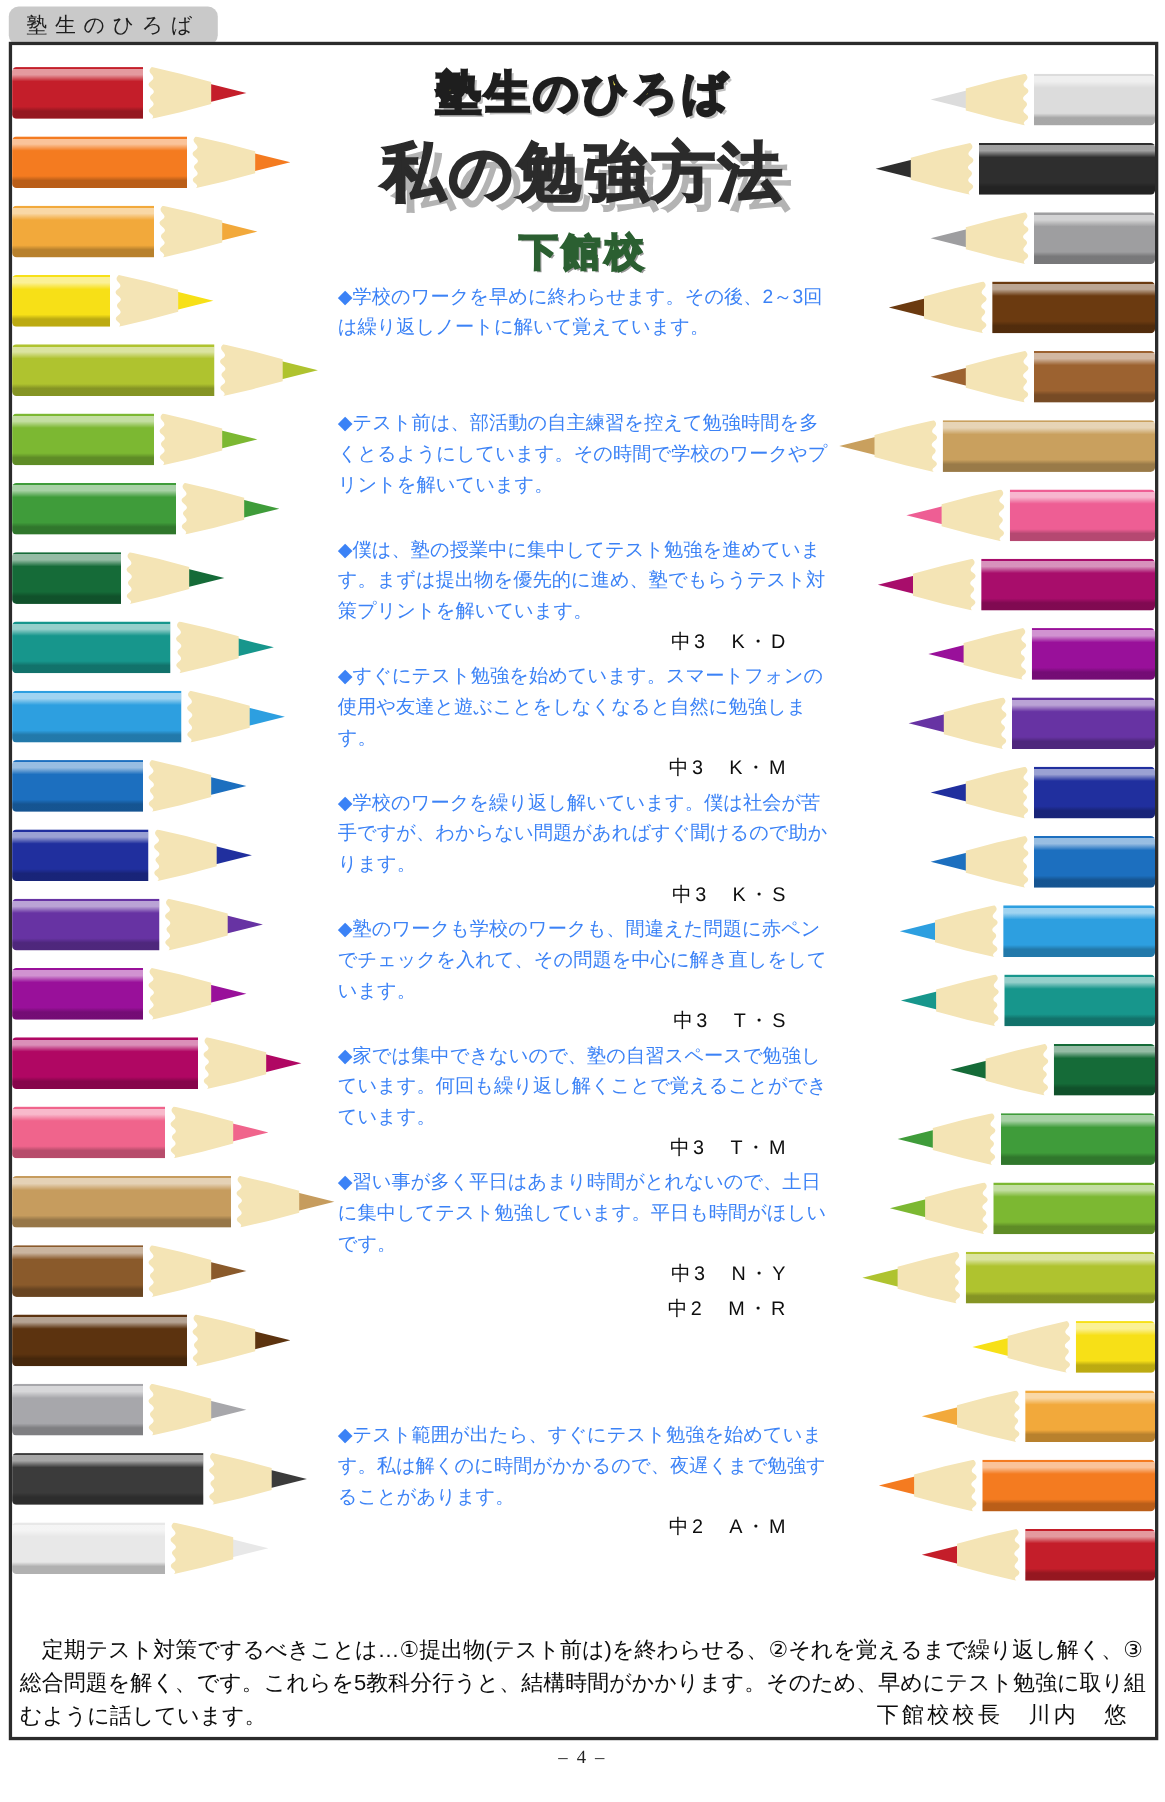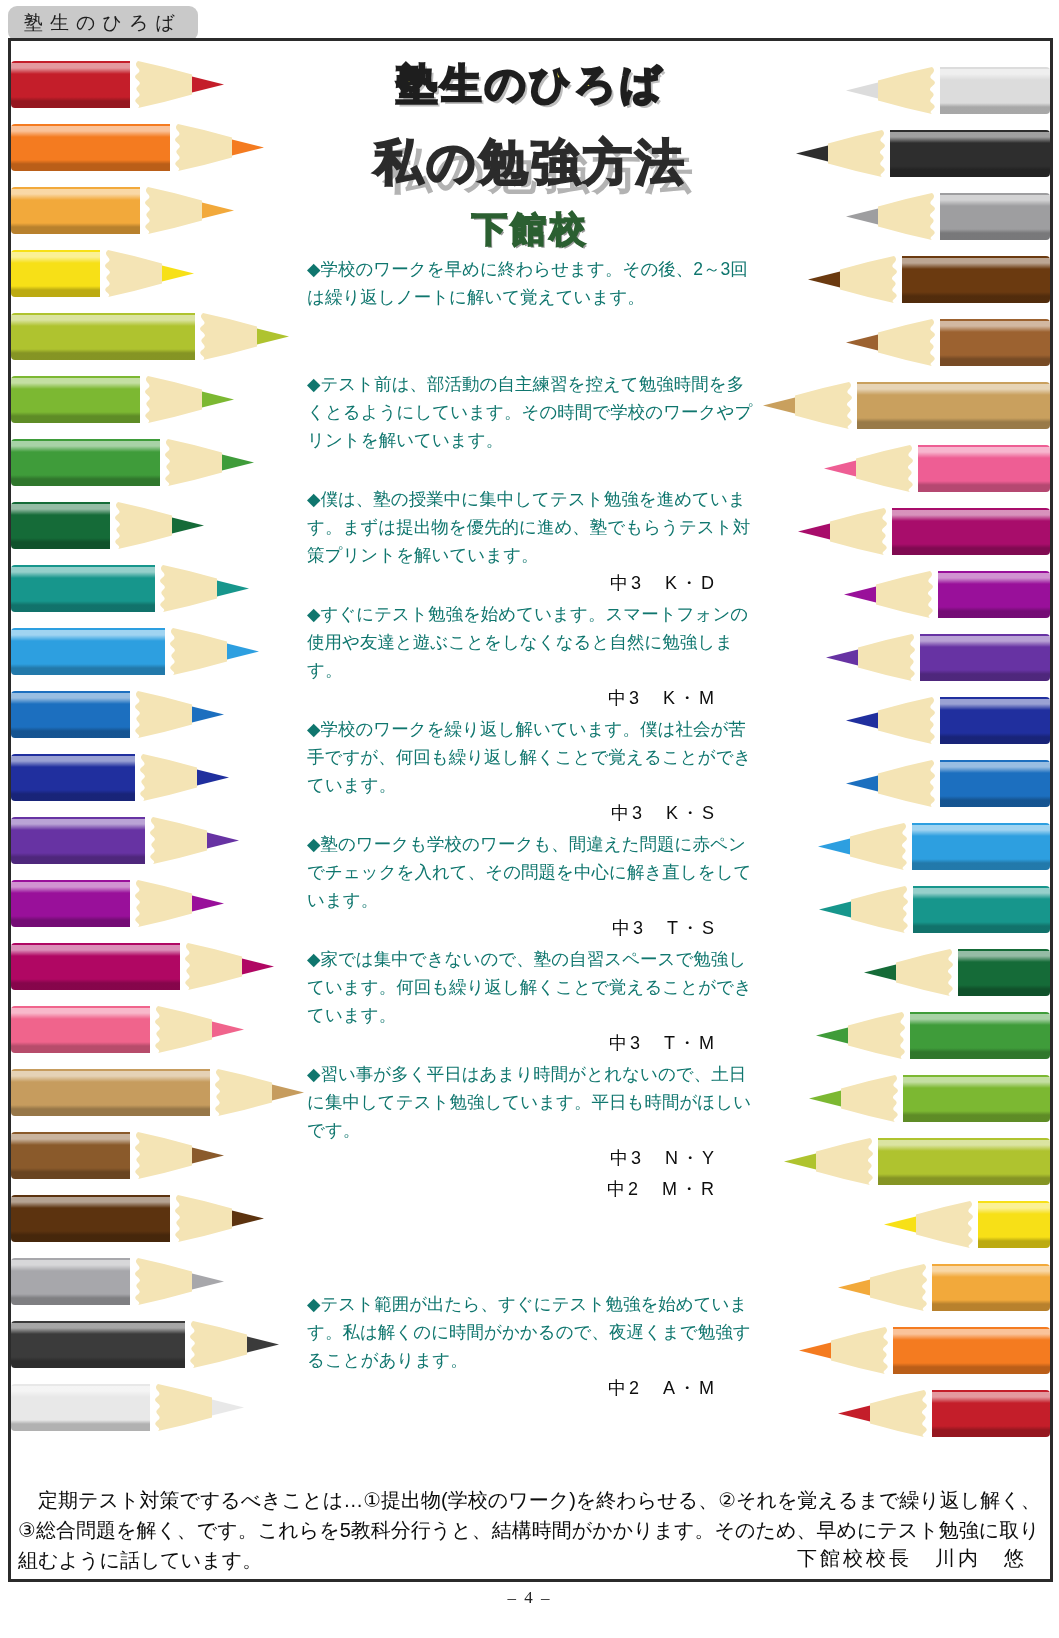--- a/index.html
+++ b/index.html
@@ -30,41 +30,41 @@
     position:absolute;top:16px;left:50%;transform:translateX(-50%);
     width:560px;text-align:center;z-index:2;
   }
   .title-kicker{
     font-size:41px;font-weight:bold;letter-spacing:3px;
     color:var(--title-kicker,#f3e84e);
     -webkit-text-stroke:2.5px var(--title-kicker-stroke,#1e1e1e);
     text-shadow:3px 3px 0 #bfbfbf;
   }
   .title-main{
-    margin-top:18px;
-    font-size:49px;font-weight:bold;letter-spacing:3px;
+    margin-top:6px;
+    font-size:58px;font-weight:bold;letter-spacing:3px;
     color:var(--title-main,#2b2b2b);
     -webkit-text-stroke:2px var(--title-main,#2b2b2b);
     text-shadow:9px 9px 0 var(--title-main-shadow,#b3b3b3);
     white-space:nowrap;
   }
   .title-school{
     margin-top:10px;
     font-size:35px;font-weight:bold;letter-spacing:4px;
     color:var(--title-school,#84c887);
     -webkit-text-stroke:2px var(--title-school-stroke,#2b5f31);
     text-shadow:2px 2px 0 #9a9a9a;
   }
   
   .testimonials{
     position:absolute;left:296px;top:214px;width:452px;z-index:3;
   }
   .t-block{height:115px;}
   .t-text{
-    margin:0;font-size:17.5px;line-height:28px;color:#0f766e;
+    margin:0;font-size:17.5px;line-height:28px;color:#3b82f6;
     text-align:left;
   }
   .t-attr{
     font-size:18px;line-height:28px;letter-spacing:3px;
     text-align:right;padding-right:42px;color:#0e0e0e;
   }
   
   .footer-note{
     position:absolute;left:7px;right:7px;top:1444px;z-index:3;
   }
@@ -440,21 +440,21 @@
       </div>
       <div class="t-block">
         <p class="t-text">◆僕は、塾の授業中に集中してテスト勉強を進めています。まずは提出物を優先的に進め、塾でもらうテスト対策プリントを解いています。</p>
         <div class="t-attr">中3　K・D</div>
       </div>
       <div class="t-block">
         <p class="t-text">◆すぐにテスト勉強を始めています。スマートフォンの使用や友達と遊ぶことをしなくなると自然に勉強します。</p>
         <div class="t-attr">中3　K・M</div>
       </div>
       <div class="t-block">
-        <p class="t-text">◆学校のワークを繰り返し解いています。僕は社会が苦手ですが、何回も繰り返し解くことで覚えることができています。</p>
+        <p class="t-text">◆学校のワークを繰り返し解いています。僕は社会が苦手ですが、わからない問題があればすぐ聞けるので助かります。</p>
         <div class="t-attr">中3　K・S</div>
       </div>
       <div class="t-block">
         <p class="t-text">◆塾のワークも学校のワークも、間違えた問題に赤ペンでチェックを入れて、その問題を中心に解き直しをしています。</p>
         <div class="t-attr">中3　T・S</div>
       </div>
       <div class="t-block">
         <p class="t-text">◆家では集中できないので、塾の自習スペースで勉強しています。何回も繰り返し解くことで覚えることができています。</p>
         <div class="t-attr">中3　T・M</div>
       </div>
@@ -465,21 +465,21 @@
       <div class="t-block">
         <div class="t-attr">中2　M・R</div>
       </div>
       <div class="t-block">
         <p class="t-text">◆テスト範囲が出たら、すぐにテスト勉強を始めています。私は解くのに時間がかかるので、夜遅くまで勉強することがあります。</p>
         <div class="t-attr">中2　A・M</div>
       </div>
     </div>
 
     <div class="footer-note">
-      <p>　定期テスト対策でするべきことは…①提出物(学校のワーク)を終わらせる、②それを覚えるまで繰り返し解く、③総合問題を解く、です。これらを5教科分行うと、結構時間がかかります。そのため、早めにテスト勉強に取り組むように話しています。</p>
+      <p>　定期テスト対策でするべきことは…①提出物(テスト前は)を終わらせる、②それを覚えるまで繰り返し解く、③総合問題を解く、です。これらを5教科分行うと、結構時間がかかります。そのため、早めにテスト勉強に取り組むように話しています。</p>
       <div class="footer-sig">下館校校長　川内　悠</div>
     </div>
 
   </div>
 
   <div class="page-number">– 4 –</div>
 
 </div>
 
 </body></html>

